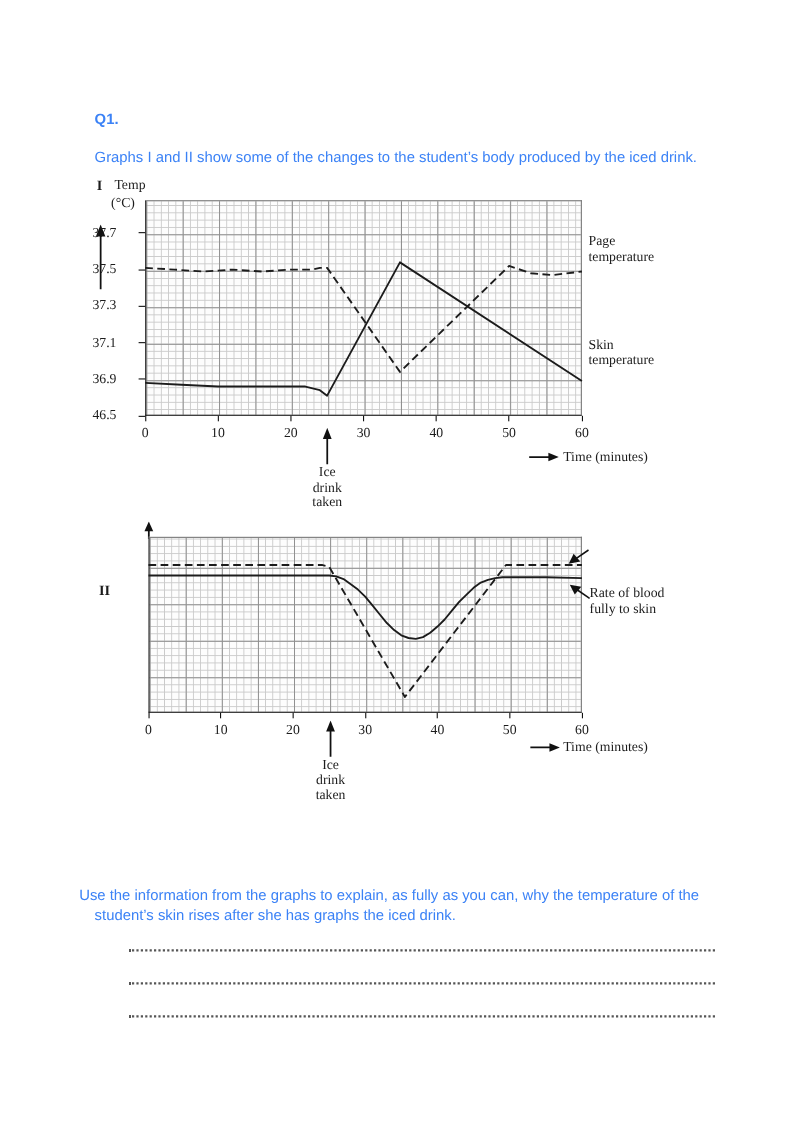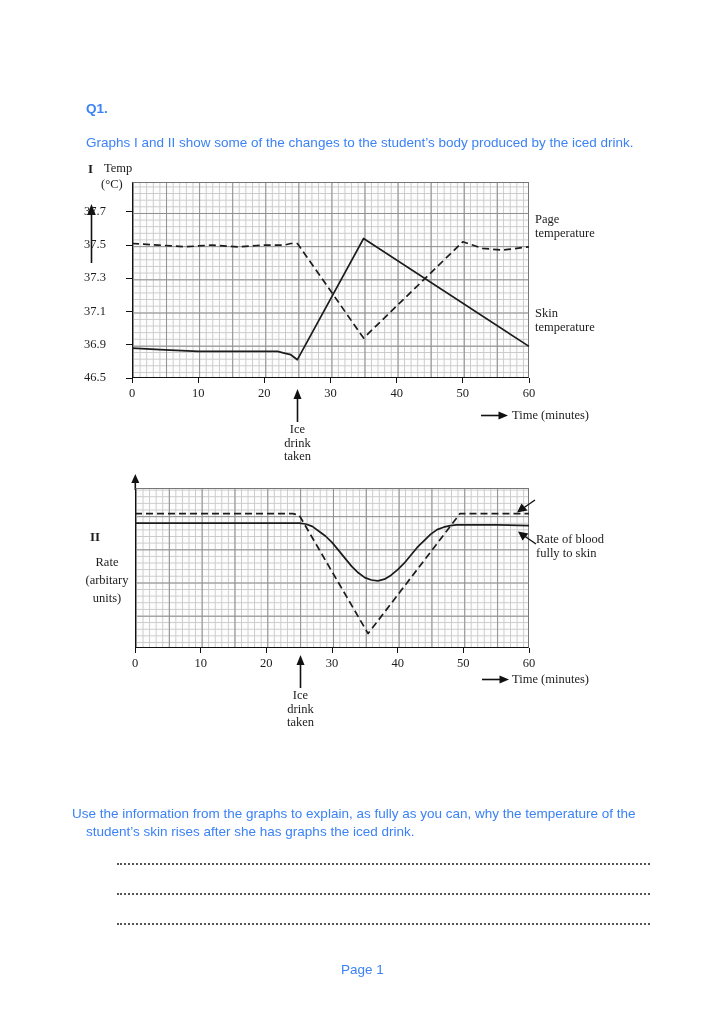--- a/index.html
+++ b/index.html
@@ -77,25 +77,20 @@
   </svg>
   <div class="abs serif" style="left:512px;top:408px;">Time (minutes)</div>
 
   <div class="abs serif bold" style="left:90px;top:481px;font-size:13px;margin-top:48px;">II</div>
 
   <svg class="abs" style="left:129px;top:474px;" width="13" height="16">
     <line x1="6.3" y1="16" x2="6.3" y2="4" stroke="#111" stroke-width="1.6"></line>
     <polygon points="6.3,0 2.3,9 10.3,9" fill="#111"></polygon>
   </svg>
 
-  <div class="abs serif ratelabel" style="left:76px;top:553px;width:62px;">
-    <div>Rate</div>
-    <div>(arbitary</div>
-    <div>units)</div>
-  </div>
 
   <div id="plot2" class="plot"></div>
 
   <div class="abs serif series-label" style="left:536px;top:532px;">
     <div>Rate of blood</div>
     <div>fully to skin</div>
   </div>
   <svg class="abs" style="left:515px;top:497px;" width="22" height="18">
     <line x1="20" y1="3" x2="7" y2="12" stroke="#111" stroke-width="1.4"></line>
     <polygon points="2,15.5 12.5,13.5 6.5,6.5" fill="#111"></polygon>
@@ -121,21 +116,20 @@
   </svg>
   <div class="abs serif" style="left:512px;top:672px;">Time (minutes)</div>
 
   <div class="abs sans" style="left:72px;top:806px;">Use the information from the graphs to explain, as fully as you can, why the temperature of the</div>
   <div class="abs sans" style="left:86px;top:824px;">student’s skin rises after she has graphs the iced drink.</div>
 
   <div class="dotline" style="top:863px;"></div>
   <div class="dotline" style="top:893px;"></div>
   <div class="dotline" style="top:923px;"></div>
 
-  <div class="abs sans" style="left:0;top:962px;width:725px;text-align:center;">Page 1</div>
 
 <svg width="397" height="196" style="position: absolute; left: 132px; top: 182px; overflow: visible; pointer-events: none;">
       <polyline points="0.0,61.5 26.5,63.1 52.9,64.8 79.4,63.1 105.9,64.8 132.3,63.1 152.2,63.1 158.8,61.5 165.4,61.5 231.6,156.1 330.8,59.8 350.7,66.4 370.5,68.1 397.0,64.8" fill="none" stroke="#1c1c1c" stroke-width="1.7" stroke-linejoin="round" stroke-dasharray="7 4"></polyline>
       <polyline points="0.0,166.1 33.1,167.8 66.2,169.4 99.3,169.4 132.3,169.4 145.6,169.4 152.2,171.1 158.8,172.7 165.4,177.7 231.6,56.5 397.0,164.4" fill="none" stroke="#1c1c1c" stroke-width="1.7" stroke-linejoin="round"></polyline>
     </svg>
     <div class="tickmark-x" style="left: 131.5px; top: 378px;"></div>
     <div class="ticklabel-x serif" style="left: 117px; top: 386px;">0</div>
     <div class="tickmark-x" style="left: 197.667px; top: 378px;"></div>
     <div class="ticklabel-x serif" style="left: 183.167px; top: 386px;">10</div>
     <div class="tickmark-x" style="left: 263.833px; top: 378px;"></div>

